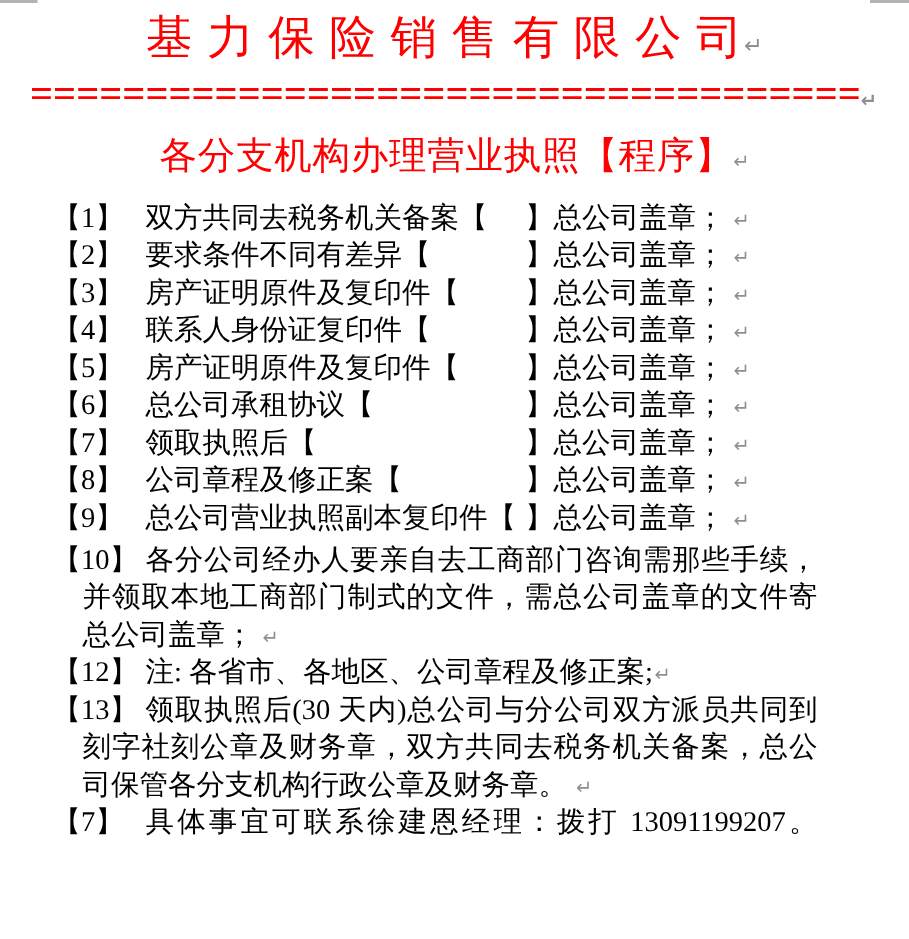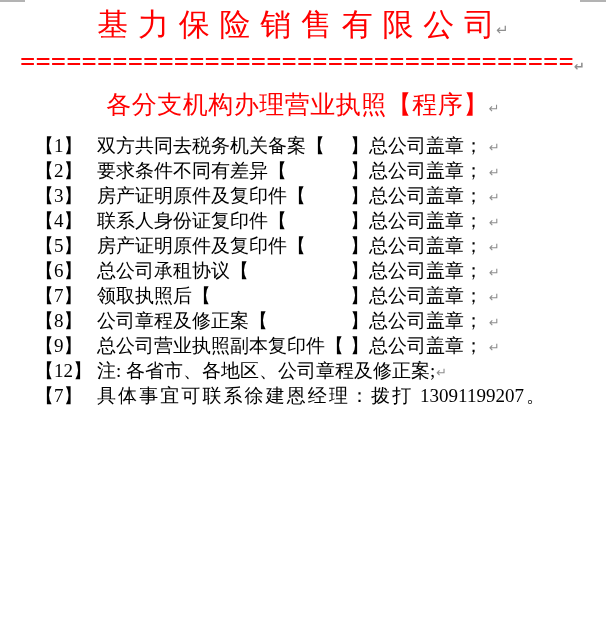--- a/index.html
+++ b/index.html
@@ -81,26 +81,46 @@
     <div class="row"><span class="num">【5】</span><span>房产证明原件及复印件【</span><span class="right"><span>】总公司盖章；</span><span class="pmark pm-sp">↵</span></span></div>
 
     <div class="row"><span class="num">【6】</span><span>总公司承租协议【</span><span class="right"><span>】总公司盖章；</span><span class="pmark pm-sp">↵</span></span></div>
 
     <div class="row"><span class="num">【7】</span><span>领取执照后【</span><span class="right"><span>】总公司盖章；</span><span class="pmark pm-sp">↵</span></span></div>
 
     <div class="row"><span class="num">【8】</span><span>公司章程及修正案【</span><span class="right"><span>】总公司盖章；</span><span class="pmark pm-sp">↵</span></span></div>
 
     <div class="row"><span class="num">【9】</span><span>总公司营业执照副本复印件【</span><span class="right"><span>】总公司盖章；</span><span class="pmark pm-sp">↵</span></span></div>
 
+    <div class="mitem gap">
+      <div class="first">
+          <span class="num">【10】</span>
+          <span class="jl w448">各分公司经办人要亲自去工商部门咨询需那些手续，</span>
+        </div>
+      <div class="cont">
+          <span class="jl w490">并领取本地工商部门制式的文件，需总公司盖章的文件寄</span>
+        </div>
+      <div class="cont"><span>总公司盖章；</span><span class="pmark pm-sp">↵</span></div>
+    </div>
 
 
     <div class="mitem">
       <div class="first"><span class="num">【12】</span><span>注: 各省市、各地区、公司章程及修正案;</span><span class="pmark pm-tight">↵</span></div>
     </div>
 
+    <div class="mitem">
+      <div class="first">
+          <span class="num">【13】</span>
+          <span class="jl w448">领取执照后(30 天内)总公司与分公司双方派员共同到</span>
+        </div>
+      <div class="cont">
+          <span class="jl w490">刻字社刻公章及财务章，双方共同去税务机关备案，总公</span>
+        </div>
+      <div class="cont"><span>司保管各分支机构行政公章及财务章。</span><span class="pmark pm-sp">↵</span></div>
+    </div>
 
     <div class="mitem">
       <div class="first">
           <span class="num">【7】</span>
           <span class="jl w448">具体事宜可联系徐建恩经理：拨打 13091199207。</span>
         </div>
     </div>
 
   </div>
 </div>

